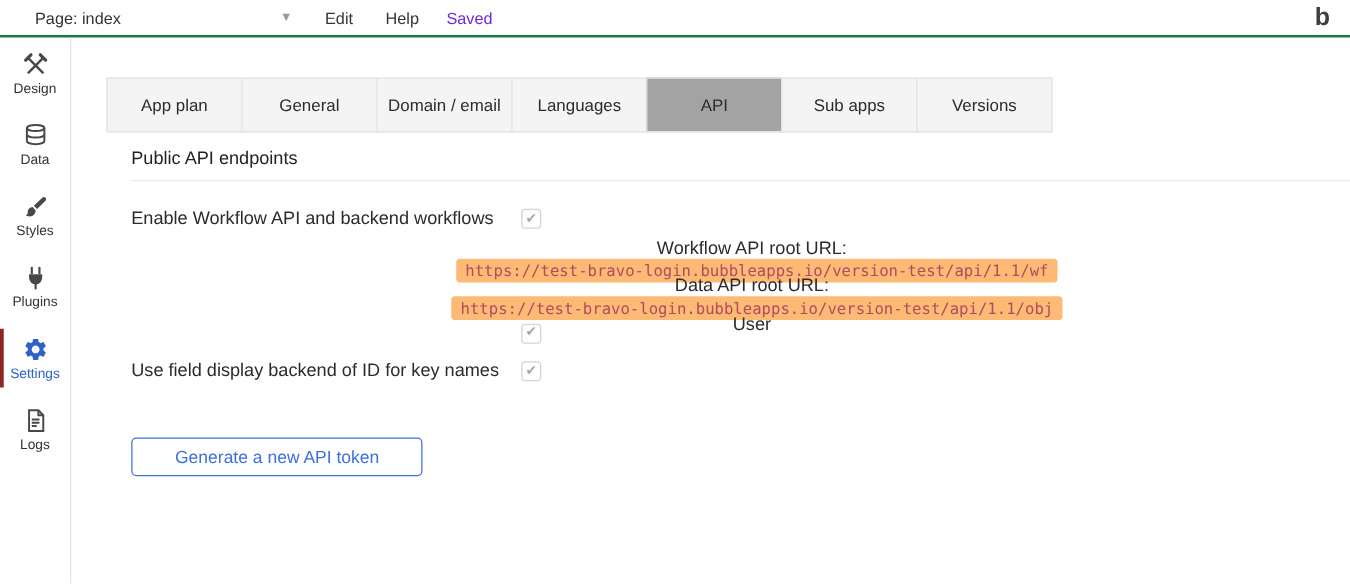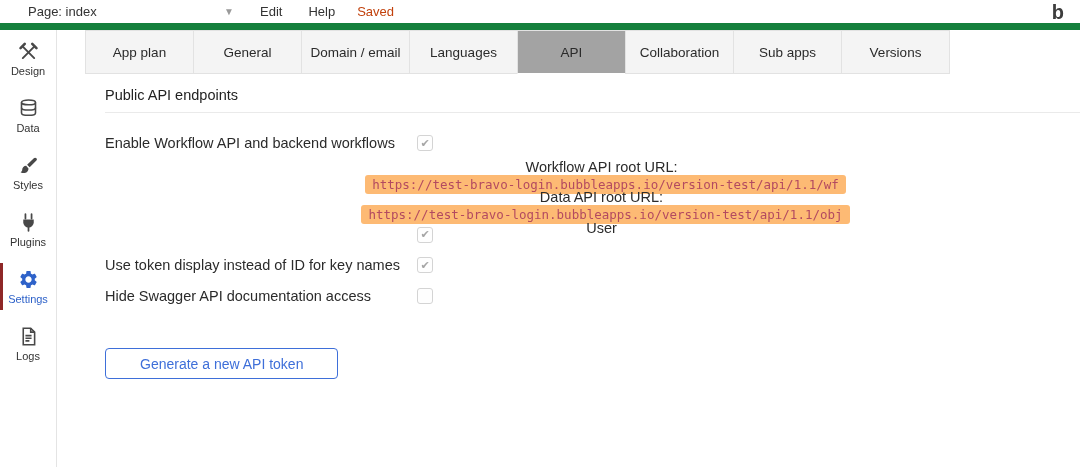--- a/index.html
+++ b/index.html
@@ -7,37 +7,37 @@
   body {
     font-family: "Liberation Sans", sans-serif;
     background: #fff;
     color: #2b2b2b;
     overflow: hidden;
   }
 
   
   .topbar {
     height: 30px;
-    border-bottom: 7px solid #15803d;
+    border-bottom: 2px solid #15803d;
     display: flex;
     align-items: center;
     font-size: 13px;
     color: #333;
   }
   .page-selector {
     margin-left: 28px;
     width: 206px;
     display: flex;
     align-items: center;
     justify-content: space-between;
     cursor: pointer;
   }
   .chev { color: #9a9a9a; font-size: 10px; }
   .menu-item { margin-left: 26px; cursor: pointer; }
-  .saved { margin-left: 22px; color: #c2410c; }
+  .saved { margin-left: 22px; color: #6d28d9; }
   .logo-b {
     margin-left: auto;
     margin-right: 16px;
     font-weight: bold;
     font-size: 20px;
     color: #3d3d3d;
     line-height: 1;
   }
 
   
@@ -68,21 +68,21 @@
     content: "";
     position: absolute;
     left: 0; top: 5px; bottom: 5px;
     width: 3px;
     background: var(--nav-accent-red, #8e2727);
   }
 
   
   .main { flex: 1; padding-left: 28px; }
 
-  .tabs { display: flex; }
+  .tabs { display: flex; margin-top: 32px; }
   .tab {
     width: 109px;
     min-width: 109px;
     height: 44px;
     display: flex;
     align-items: center;
     justify-content: center;
     background: #f4f4f4;
     border: 1px solid #e2e2e2;
     margin-left: -1px;
@@ -251,23 +251,20 @@
       <div class="tab">
           <span>Domain / email</span>
         </div>
       <div class="tab">
           <span>Languages</span>
         </div>
       <div class="tab active">
           <span>API</span>
         </div>
       <div class="tab">
-          <span>Collaboration</span>
-        </div>
-      <div class="tab">
           <span>Sub apps</span>
         </div>
       <div class="tab">
           <span>Versions</span>
         </div>
     </div>
 
     <div class="content">
       <div class="section-title">Public API endpoints</div>
       <hr class="rule">
@@ -289,28 +286,24 @@
           <span>Data API root URL:</span>
           <span class="code-chip">https://test-bravo-login.bubbleapps.io/version-test/api/1.1/obj</span>
         </div>
 
         <div class="form-row indent">
           <span>User</span>
           <span class="checkbox checked"></span>
         </div>
 
         <div class="form-row">
-          <span>Use token display instead of ID for key names</span>
+          <span>Use field display backend of ID for key names</span>
           <span class="checkbox checked"></span>
         </div>
 
-        <div class="form-row">
-          <span>Hide Swagger API documentation access</span>
-          <span class="checkbox"></span>
-        </div>
 
       </div>
 
       <button class="gen-btn">Generate a new API token</button>
     </div>
 
   </div>
 </div>
 
 </body></html>

